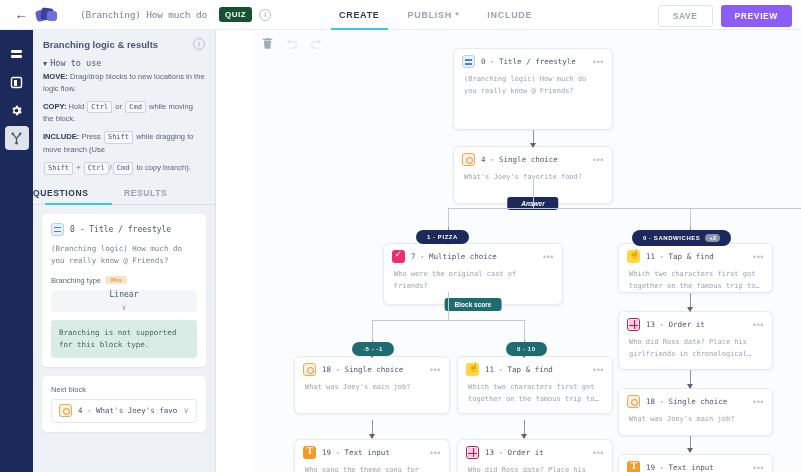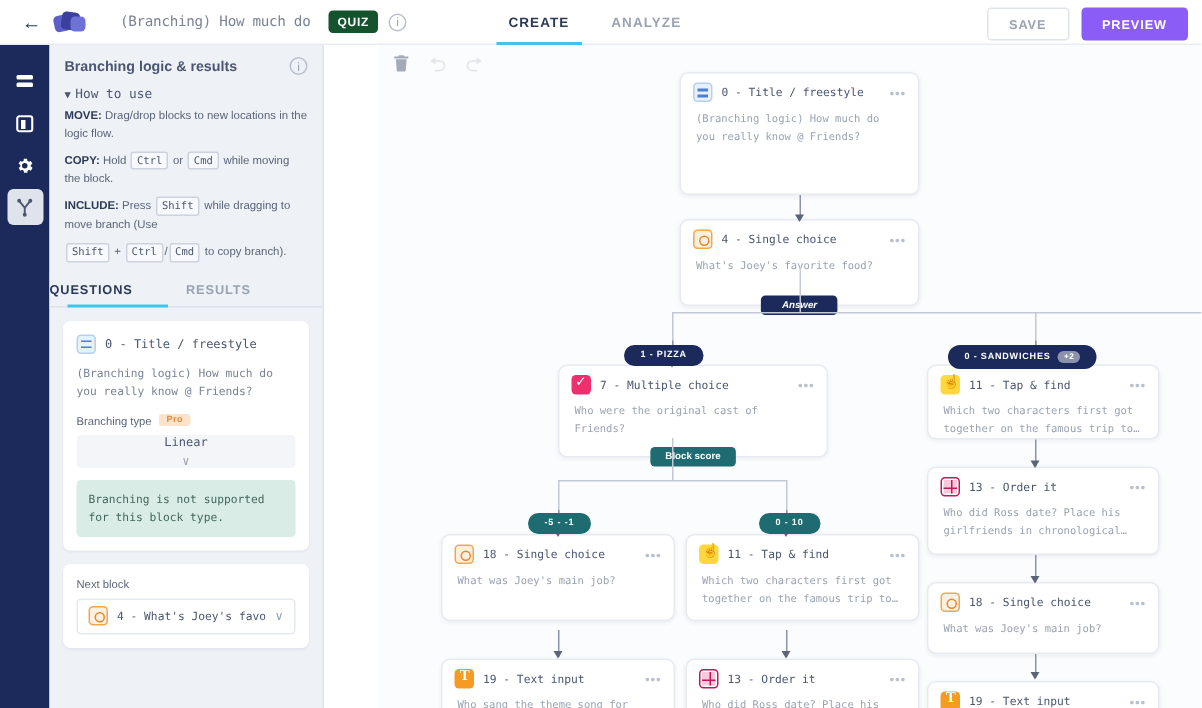--- a/index.html
+++ b/index.html
@@ -248,21 +248,22 @@
         <i class="a"></i>
         <i class="b"></i>
         <i class="c"></i>
       </div>
     <div class="proj-title">(Branching) How much do you…</div>
     <div class="quiz-badge">QUIZ</div>
     <div class="info-circle">i</div>
 
     <div class="tabs">
       <div class="tab active">CREATE</div>
-      <div class="tab">ANALYZE</div>
+      <div class="tab">PUBLISH *</div>
+      <div class="tab">INCLUDE</div>
     </div>
 
     <div class="topbar-right">
       <button class="btn-save">SAVE</button>
       <button class="btn-preview">PREVIEW</button>
     </div>
   </div>
 
   <div class="rail">
     <div class="rail-item">
@@ -432,21 +433,21 @@
     </div>
 
     <div class="pill navy" style="left:164px;top:200px;">
       <span>1 - PIZZA</span>
     </div>
     <div class="pill navy" style="left:380px;top:200px;">
       <span>0 - SANDWICHES</span>
       <span class="cnt">+2</span>
     </div>
 
-    <div class="node" style="left:120px;top:213px;width:180px;height:62px;">
+    <div class="node" style="left:131px;top:213px;width:180px;height:62px;">
       <div class="node-head">
         <span class="bi multi"></span>
         <span class="nttl">7 - Multiple choice</span>
         <span class="dots">•••</span>
       </div>
       <div class="node-body">Who were the original cast of Friends?</div>
       <div class="score-chip">Block score</div>
     </div>
 
     <div class="pill teal" style="left:100px;top:312px;">

